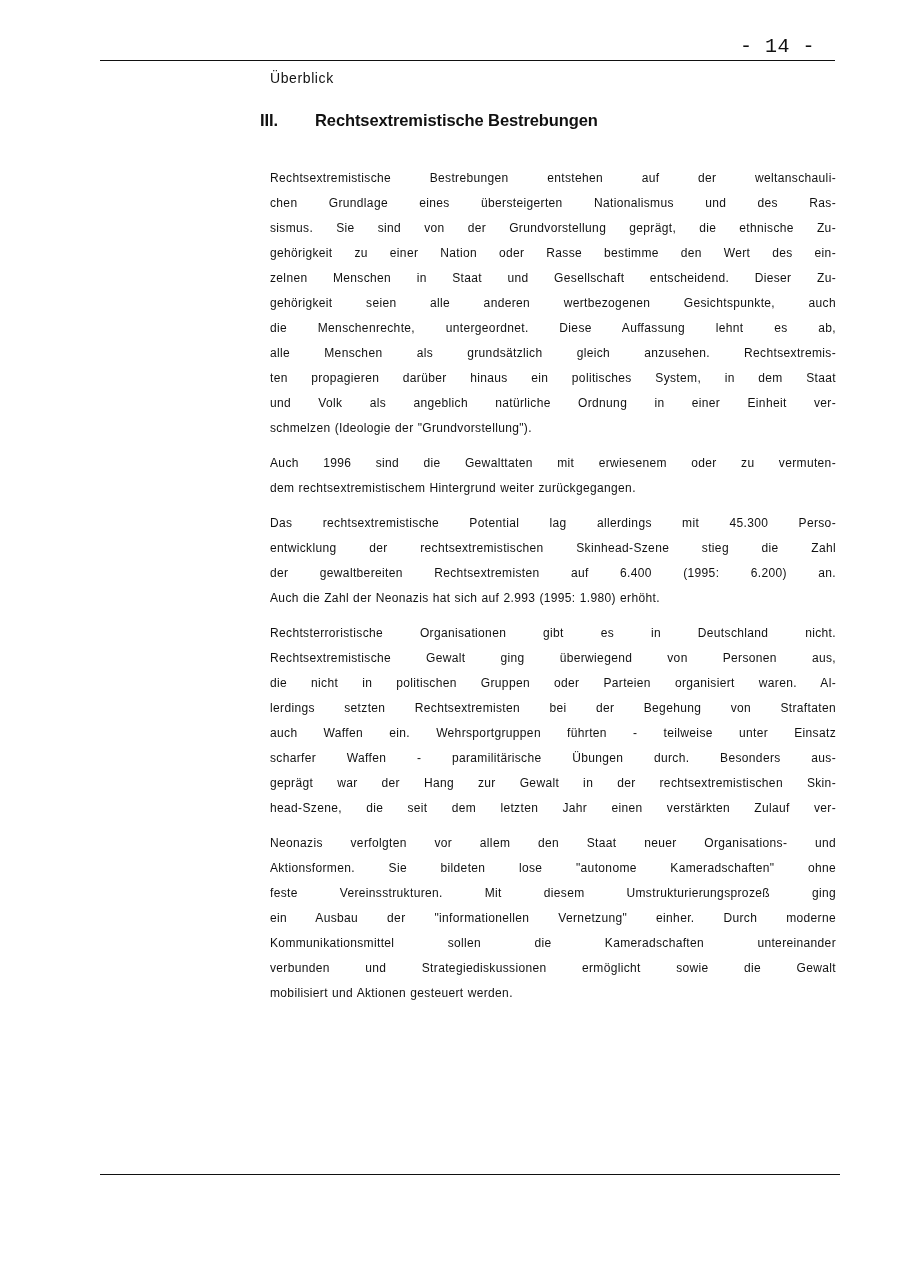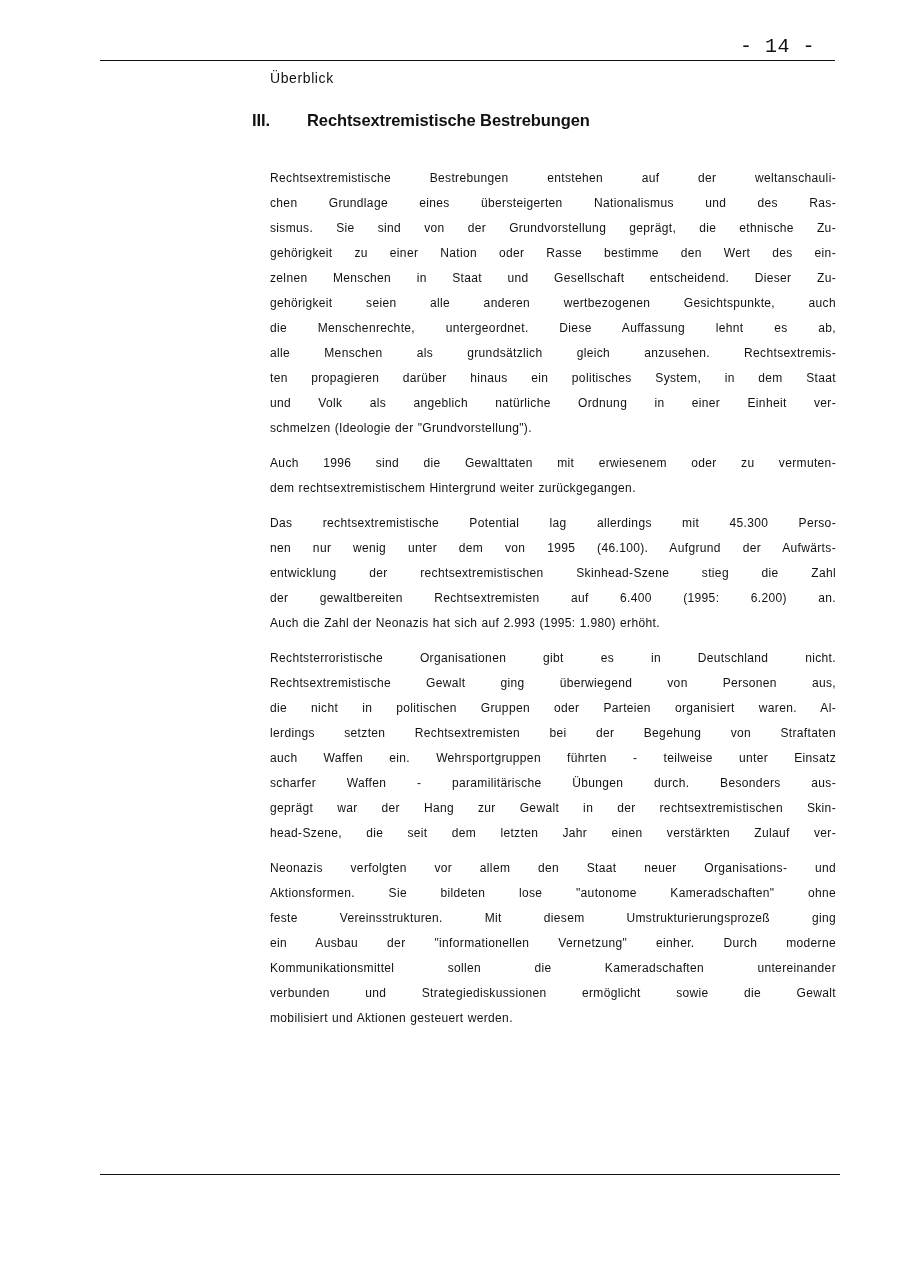--- a/index.html
+++ b/index.html
@@ -4,21 +4,21 @@
   <style>
     html, body { margin: 0; padding: 0; background: #ffffff; }
     body { width: 900px; height: 1273px; position: relative; overflow: hidden;
            font-family: "Liberation Sans", "DejaVu Sans", sans-serif; color: #111111; }
     .running-head { position: absolute; left: 270px; top: 37px; width: 545px; height: 20px;
                     font-size: 14px; letter-spacing: 0.6px; }
     .running-head .section { position: absolute; left: 0; top: 0; margin-top: 33px; }
     .running-head .page-num { position: absolute; right: 0; top: -2px; font-size: 20px; letter-spacing: 0.5px; font-family: Liberation Mono, monospace; }
     .rule-top { position: absolute; left: 100px; top: 60px; width: 735px; height: 0; border-top: 1.5px solid #111; }
     .rule-bottom { position: absolute; left: 100px; top: 1174px; width: 740px; height: 0; border-top: 1.5px solid #111; }
-    .heading { position: absolute; left: 252px; top: 111px; font-size: 16.5px; font-weight: bold; letter-spacing: -0.1px; }
+    .heading { position: absolute; left: 260px; top: 111px; font-size: 16.5px; font-weight: bold; letter-spacing: -0.1px; }
     .heading .num { display: inline-block; width: 55px; }
     .body-text { position: absolute; left: 270px; top: 166px; width: 566px; }
     .para { margin: 0 0 10px 0; font-size: 12px; line-height: 25px; text-align: justify;
             letter-spacing: 0.35px; word-spacing: 0.5px; hyphens: manual; }
     .para .ln { display: block; text-align: justify; text-align-last: justify; }
     .para .ln.last { text-align-last: left; }
   </style>
 </head>
 <body>
 
@@ -45,21 +45,20 @@
     <span class="ln">ten propagieren darüber hinaus ein politisches System, in dem Staat</span>
     <span class="ln">und Volk als angeblich natürliche Ordnung in einer Einheit ver-</span>
     <span class="ln last">schmelzen (Ideologie der "Grundvorstellung").</span>
   </p>
   <p class="para">
     <span class="ln">Auch 1996 sind die Gewalttaten mit erwiesenem oder zu vermuten-</span>
     <span class="ln last">dem rechtsextremistischem Hintergrund weiter zurückgegangen.</span>
   </p>
   <p class="para">
     <span class="ln">Das rechtsextremistische Potential lag allerdings mit 45.300 Perso-</span>
-    <span class="ln">nen nur wenig unter dem von 1995 (46.100). Aufgrund der Aufwärts-</span>
     <span class="ln">entwicklung der rechtsextremistischen Skinhead-Szene stieg die Zahl</span>
     <span class="ln">der gewaltbereiten Rechtsextremisten auf 6.400 (1995: 6.200) an.</span>
     <span class="ln last">Auch die Zahl der Neonazis hat sich auf 2.993 (1995: 1.980) erhöht.</span>
   </p>
   <p class="para">
     <span class="ln">Rechtsterroristische Organisationen gibt es in Deutschland nicht.</span>
     <span class="ln">Rechtsextremistische Gewalt ging überwiegend von Personen aus,</span>
     <span class="ln">die nicht in politischen Gruppen oder Parteien organisiert waren. Al-</span>
     <span class="ln">lerdings setzten Rechtsextremisten bei der Begehung von Straftaten</span>
     <span class="ln">auch Waffen ein. Wehrsportgruppen führten - teilweise unter Einsatz</span>

